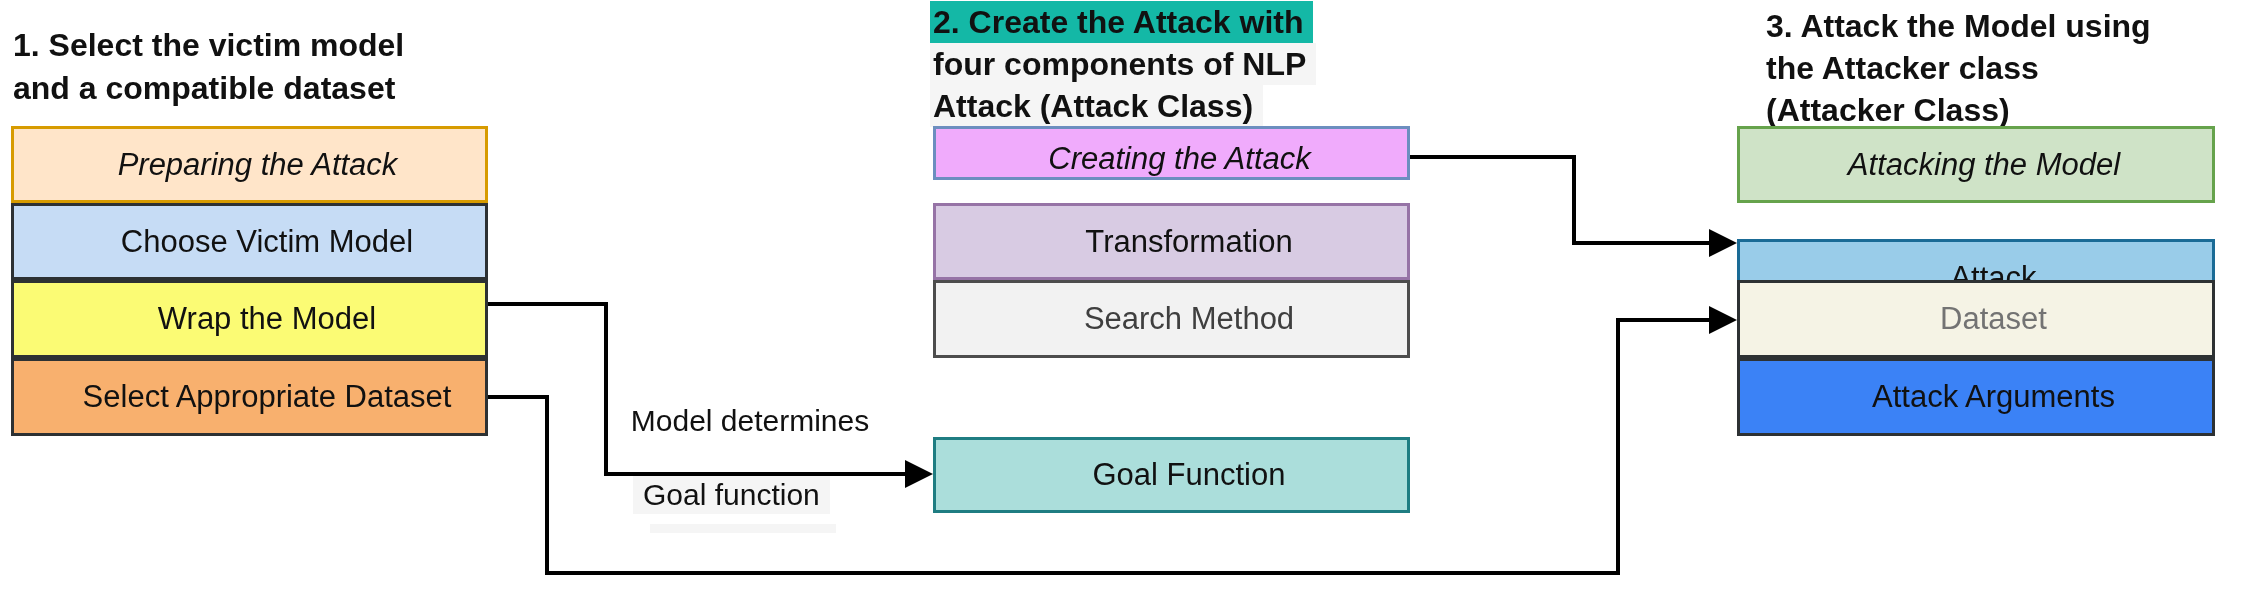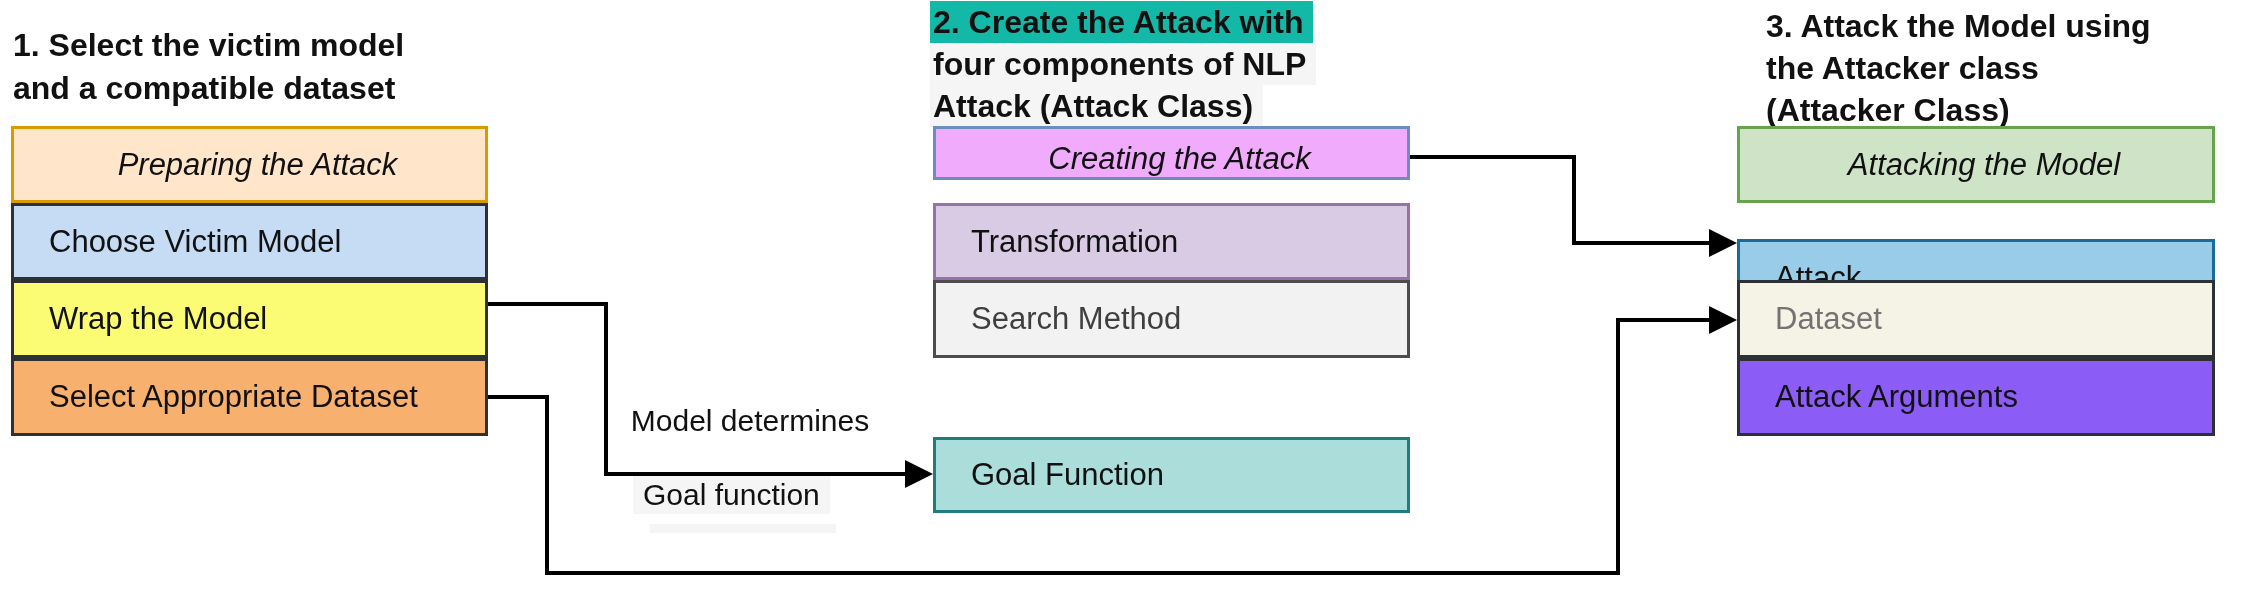--- a/index.html
+++ b/index.html
@@ -6,21 +6,21 @@
   #canvas{
     position:relative;width:2250px;height:610px;background:#ffffff;overflow:hidden;
     font-family:"Liberation Sans","DejaVu Sans",sans-serif;color:#111;
   }
   .heading{position:absolute;font-weight:bold;font-size:32px;line-height:43px;white-space:nowrap;}
   .heading .hl{display:inline-block;padding:0 10px 0 3px;margin-left:-3px;}
   .tbl{position:absolute;}
   .trow{
     position:absolute;left:0;width:100%;box-sizing:border-box;
     border:3px solid #2d3133;display:flex;align-items:center;
-    font-size:31px;padding-left:35px;white-space:nowrap;
+    font-size:31px;padding-left:35px;white-space:nowrap;justify-content:center;
   }
   .trow.hdr{justify-content:center;font-style:italic;padding-left:16px;}
   .edge-label{position:absolute;font-size:30px;white-space:nowrap;}
   svg.wires{position:absolute;left:0;top:0;}
 </style>
 </head>
 <body>
 
 <div id="canvas">
 
@@ -74,21 +74,21 @@
   <div class="tbl" style="left:1737px;top:126px;width:478px;height:310px;">
     <div class="trow hdr" style="top: 0px; height: 77px; background-color: rgb(207, 227, 199); border-color: rgb(102, 163, 76);">
       <span style="color: rgb(17, 17, 17);">Attacking the Model</span>
     </div>
     <div class="trow" style="top: 77px; height: 77px; background-color: rgb(153, 204, 233); border-color: rgb(26, 107, 150); margin-top: 36px;">
       <span style="color: rgb(17, 17, 17);">Attack</span>
     </div>
     <div class="trow" style="top: 154px; height: 78px; background-color: rgb(245, 243, 229); border-color: rgb(45, 49, 51);">
       <span style="color: #737373;">Dataset</span>
     </div>
-    <div class="trow" style="top: 232px; height: 78px; background-color: #8b5cf6; border-color: rgb(45, 49, 51);">
+    <div class="trow" style="top: 232px; height: 78px; background-color: #3b82f6; border-color: rgb(45, 49, 51);">
       <span style="color: rgb(17, 17, 17);">Attack Arguments</span>
     </div>
   </div>
 
   <svg class="wires" width="2250" height="610" viewBox="0 0 2250 610" aria-hidden="true">
     <g fill="none" stroke="#000000" stroke-width="4">
       <path d="M488 304 H606 V474 H905"></path>
       <path d="M488 397 H547 V573 H1618 V320 H1709"></path>
       <path d="M1410 157 H1574 V243 H1709"></path>
     </g>

